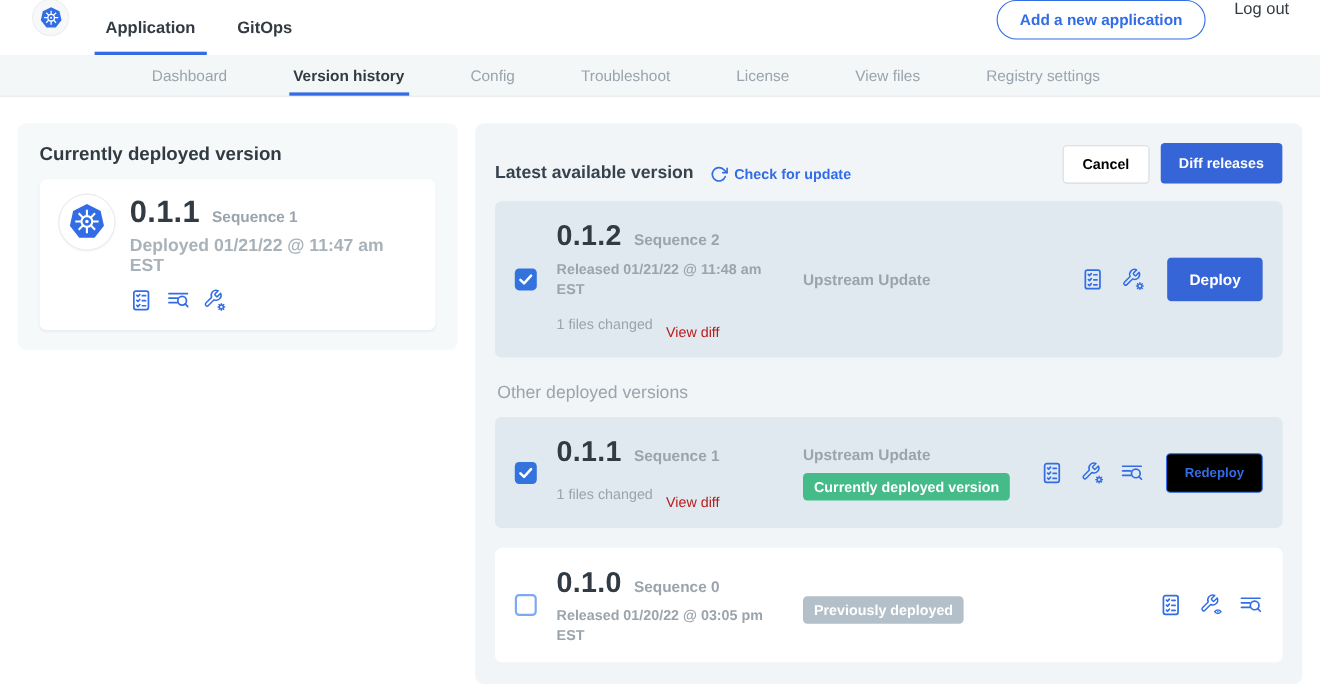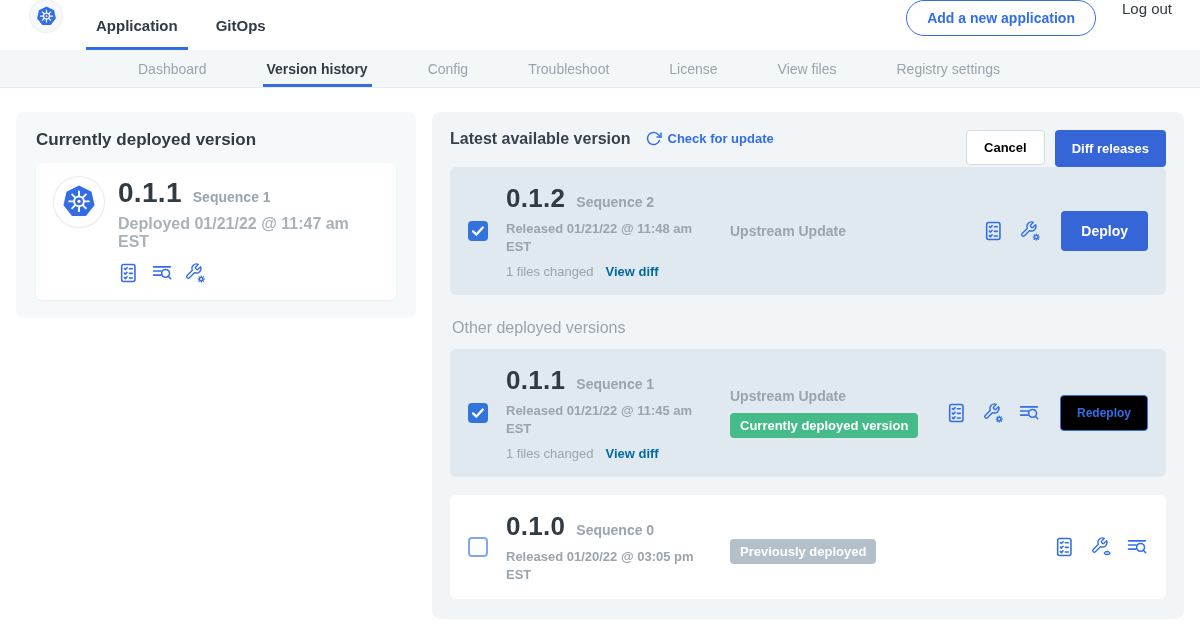--- a/index.html
+++ b/index.html
@@ -32,37 +32,37 @@
   .logo-lg { width:50px; height:50px; border-radius:50%; background:#fff; box-shadow:0 0 0 1px #e9ebec, 0 1px 3px rgba(0,0,0,.08); display:flex; align-items:center; justify-content:center; flex-shrink:0; }
   .version-head { display:flex; align-items:baseline; gap:11px; }
   .version-number { font-size:28px; font-weight:700; color:#323b43; letter-spacing:.3px; }
   .sequence { font-size:14px; color:#9aa4ad; font-weight:600; }
   .deployed-date { font-size:16px; color:#a9b2b9; font-weight:600; margin-top:6px; }
   .icon-row { display:flex; gap:11px; margin-top:11px; }
   .icon { width:22px; height:22px; display:block; cursor:pointer; }
   .icon-sm { width:17px; height:17px; display:block; }
 
   
-  .panel-header { display:flex; align-items:flex-start; }
+  .panel-header { display:flex; align-items:flex-end; margin-bottom:16px; }
   .panel-title { font-size:16px; font-weight:700; color:#36434e; margin-right:14px; }
   .link-action { display:flex; align-items:center; gap:6px; color:#326de6; font-size:13px; font-weight:700; margin-right:26px; cursor:pointer; }
   .btn-cancel { margin-left:auto; background:#fff; border-color:#d6dbdf; color:#000000; padding:9px 17px; font-size:13px; }
   .btn-diff { margin-left:10px; background:#3565d6; color:#fff; padding:10px 16px; font-size:13px; }
 
   .version-row { border-radius:6px; padding:16px 18px; display:flex; align-items:center; background:#fff; }
   .version-row.selected { background:#dfe9ef; }
   .checkbox { width:20px; height:20px; border-radius:4px; margin-right:18px; flex-shrink:0; cursor:pointer; }
   .checkbox.checked { background:#3273de; display:flex; align-items:center; justify-content:center; }
   .checkbox.unchecked { background:#fff; border:2px solid #7fa8f2; }
   .version-info { width:208px; flex-shrink:0; }
   .version-info .version-number { font-size:26px; }
   .released { font-size:13px; color:#9aa4ad; font-weight:700; margin-top:6px; max-width:190px; line-height:1.35; }
   .files-row { display:flex; gap:12px; margin-top:9px; font-size:13px; align-items:center; }
   .files-changed { color:#9aa4ad; }
-  .view-diff { color:#0369a1; font-weight:700; cursor:pointer; }
+  .view-diff { color:#b91c1c; font-weight:400; cursor:pointer;margin-top:14px; }
   .source-col { flex:1; padding-left:16px; }
   .source-label { font-size:14px; font-weight:700; color:#9aa4ad; }
   .badge { display:inline-block; margin-top:9px; padding:5px 10px; border-radius:4px; color:#fff; font-size:13px; font-weight:700; }
   .badge.green { background:#44bb88; }
   .badge.gray { background:#b3c0ca; }
   .row-actions { display:flex; align-items:center; gap:14px; }
   .btn-deploy { background:#3565d6; color:#fff; font-size:14px; padding:11px 19px; margin-left:6px; }
   .btn-redeploy { background:#000000; border:1px solid #326de6; color:#326de6; font-size:12px; padding:10px 16px; margin-left:6px; }
   .other-label { font-size:16px; color:#9aa4ad; margin:24px 0 12px 2px; }
   .row-gap { height:18px; }
@@ -246,21 +246,20 @@
       <span class="checkbox checked">
         <svg viewBox="0 0 24 24" width="16" height="16">
             <use href="#ic-check"></use>
           </svg>
       </span>
       <div class="version-info">
         <div class="version-head">
           <span class="version-number">0.1.1</span>
           <span class="sequence">Sequence 1</span>
         </div>
-        <div class="released">Released 01/21/22 @ 11:45 am EST</div>
         <div class="files-row">
           <span class="files-changed">1 files changed</span>
           <span class="view-diff">View diff</span>
         </div>
       </div>
       <div class="source-col">
         <div class="source-label">Upstream Update</div>
         <span class="badge green">Currently deployed version</span>
       </div>
       <div class="row-actions">

